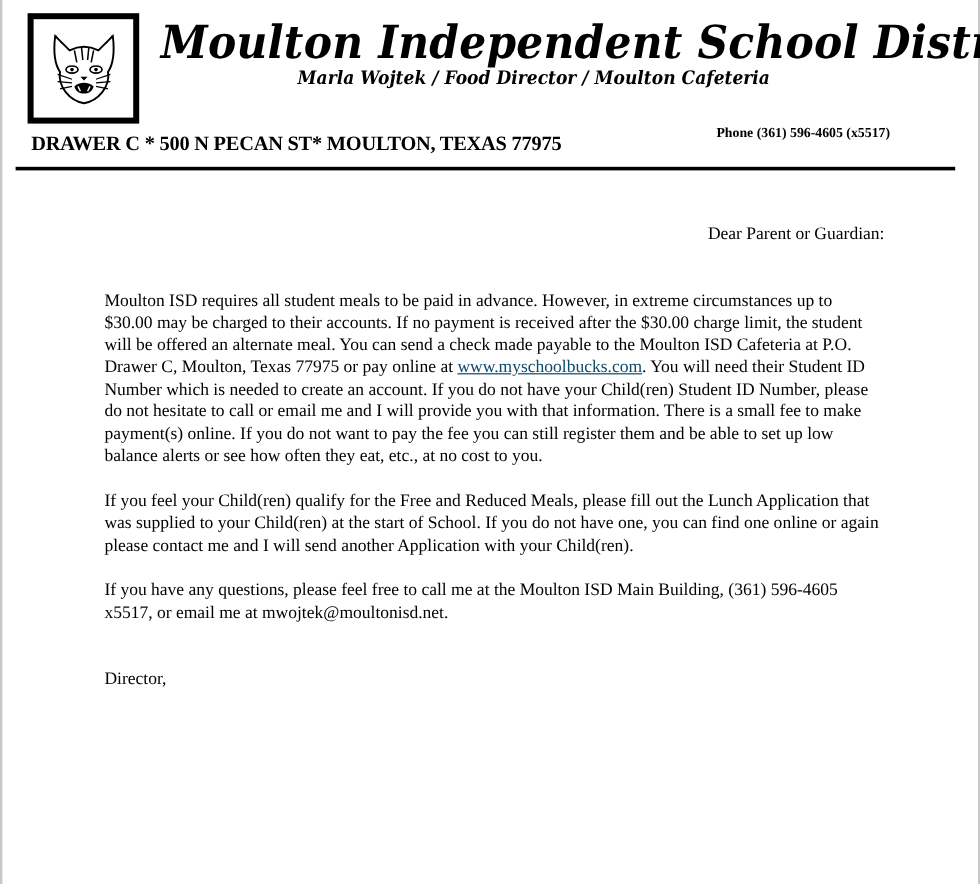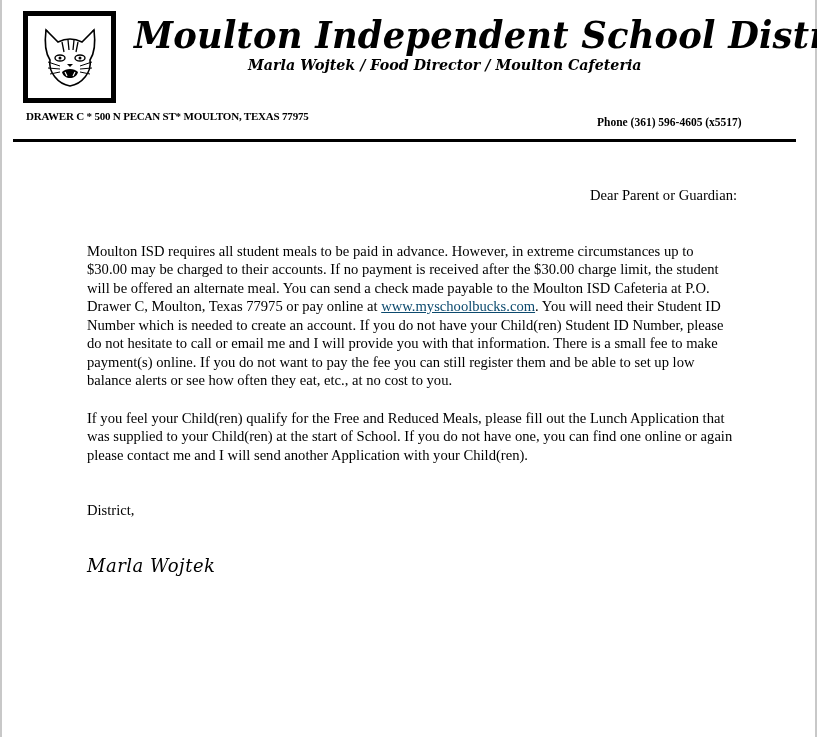--- a/index.html
+++ b/index.html
@@ -3,22 +3,22 @@
 <meta charset="utf-8">
 <style>
   html, body { margin: 0; padding: 0; background: #ffffff; }
   body { width: 817px; height: 737px; position: relative; overflow: hidden; font-family: "Liberation Serif", serif; color: #000; }
   .edge-left { position: absolute; left: 0; top: 0; width: 2px; height: 737px; background: #c8c8c8; }
   .edge-right { position: absolute; right: 0; top: 0; width: 2px; height: 737px; background: #c8c8c8; }
   .logo-box { position: absolute; left: 23px; top: 11px; width: 83px; height: 82px; border: 5px solid #000; background: #fff; }
   .logo-box svg { position: absolute; left: 12px; top: 10px; }
   .title { position: absolute; left: 134px; top: 12px; font-size: 38px; font-weight: bold; font-style: italic; letter-spacing: 0.2px; white-space: nowrap; font-family: "DejaVu Serif", serif; transform: scaleX(0.93); transform-origin: left top; }
   .subtitle { position: absolute; left: 248px; top: 55px; font-size: 15.5px; font-style: italic; font-weight: bold; white-space: nowrap; font-family: "DejaVu Serif", serif; transform: scaleX(0.92); transform-origin: left top; }
-  .address { position: absolute; left: 26px; top: 110px; font-size: 11px; font-weight: bold; white-space: nowrap; letter-spacing: -0.2px; }
-  .phone { position: absolute; left: 597px; top: 116px; font-size: 11.5px; font-weight: bold; white-space: nowrap; }
+  .address { position: absolute; left: 26px; top: 110px; font-size: 17px; font-weight: bold; white-space: nowrap; letter-spacing: -0.2px; }
+  .phone { position: absolute; left: 597px; top: 105px; font-size: 11.5px; font-weight: bold; white-space: nowrap; }
   .rule { position: absolute; left: 13px; top: 139px; width: 783px; height: 3px; background: #000; }
   .letter { position: absolute; left: 87px; top: 186px; width: 650px; font-size: 14.6px; line-height: 18.5px; }
   .letter p { margin: 0; }
   .salutation { margin-bottom: 37px !important; text-align: right; }
   .para { margin-bottom: 19px !important; }
   a.link { color: #0c4a6e; text-decoration: underline; }
   .closing { margin-top: 37px !important; }
   .signature { margin-top: 35px !important; font-family: "DejaVu Serif", serif; font-style: italic; font-size: 18px; line-height: 22px; letter-spacing: 0.5px; }
   .sig-line { line-height: 18.5px; }
 </style>
@@ -50,17 +50,17 @@
 <div class="phone">Phone (361) 596-4605 (x5517)</div>
 <div class="rule"></div>
 
 <div class="letter">
   <p class="salutation">Dear Parent or Guardian:</p>
 
   <p class="para"><span>Moulton ISD requires all student meals to be paid in advance.  However, in extreme circumstances up to $30.00 may be charged to their accounts.  If no payment is received after the $30.00 charge limit, the student will be offered an alternate meal.  You can send a check made payable to the Moulton ISD Cafeteria at P.O. Drawer C, Moulton, Texas 77975 or pay online at </span><a class="link" href="#">www.myschoolbucks.com</a><span>.  You will need their Student ID Number which is needed to create an account.  If you do not have your Child(ren) Student ID Number, please do not hesitate to call or email me and I will provide you with that information.  There is a small fee to make payment(s) online.  If you do not want to pay the fee you can still register them and be able to set up low balance alerts or see how often they eat, etc., at no cost to you.</span></p>
 
   <p class="para">If you feel your Child(ren) qualify for the Free and Reduced Meals, please fill out the Lunch Application that was supplied to your Child(ren) at the start of School.  If you do not have one, you can find one online or again please contact me and I will send another Application with your Child(ren).</p>
 
+  <p>If you have any questions, please feel free to call me at the Moulton ISD Main Building, (361) 596-4605 x5517, or email me at mwojtek@moultonisd.net.</p>
 
-  <p class="closing">District,</p>
+  <p class="closing">Director,</p>
 
-  <p class="signature">Marla Wojtek</p>
 </div>
 
 </body></html>

